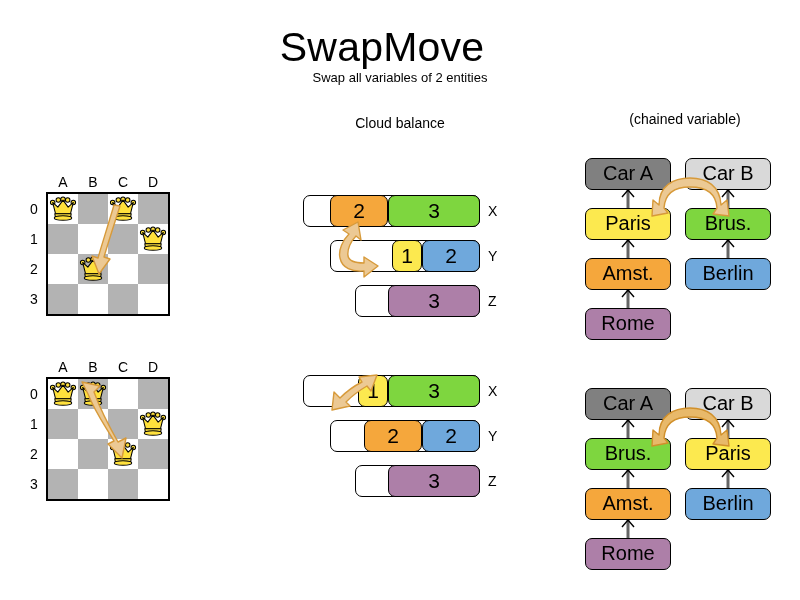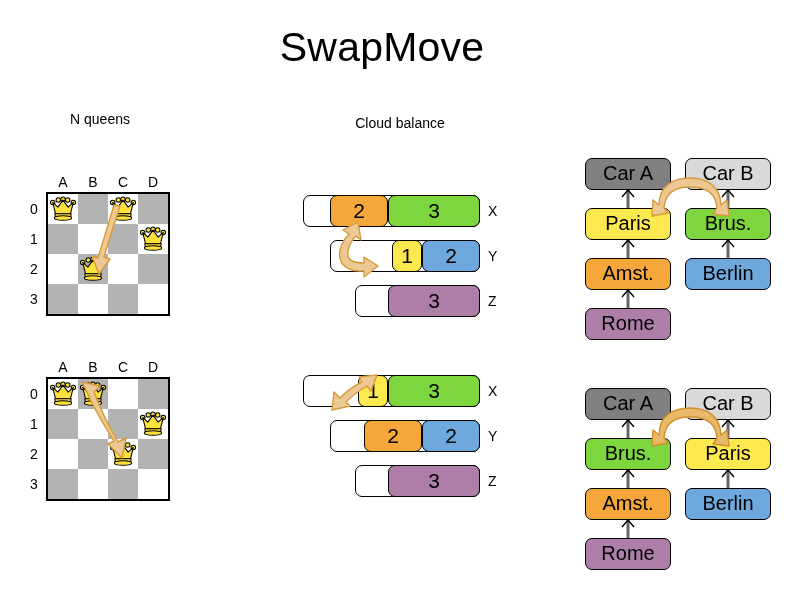--- a/index.html
+++ b/index.html
@@ -69,24 +69,25 @@
   }
 
   .svg-layer{position:absolute;left:0;top:0;width:800px;height:600px;pointer-events:none;}
 </style>
 </head>
 <body>
 
 <div class="page">
 
   <div class="title">SwapMove</div>
-
-  <div class="col-head" id="head-nqueens">N queens</div>
+  <div class="subtitle">Swap all variables of 2 entities</div>
+
   <div class="col-head" id="head-cloud">Cloud balance</div>
   <div class="col-head" id="head-routing">
+    <div>(chained variable)</div>
   </div>
 
   <div class="board-wrap" id="board-before" style="left:24px;top:170px;width:170px;height:160px;">
       <div class="board">
         <div class="cellgrid">
           <div class="cell light" style="left: 0px; top: 0px;"></div>
           <div class="cell dark" style="left: 30px; top: 0px;"></div>
           <div class="cell light" style="left: 60px; top: 0px;"></div>
           <div class="cell dark" style="left: 90px; top: 0px;"></div>
           <div class="cell dark" style="left: 0px; top: 30px;"></div>

